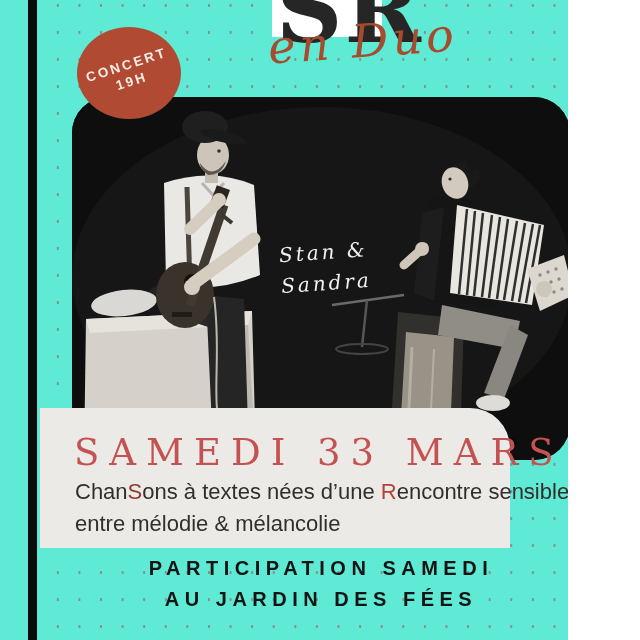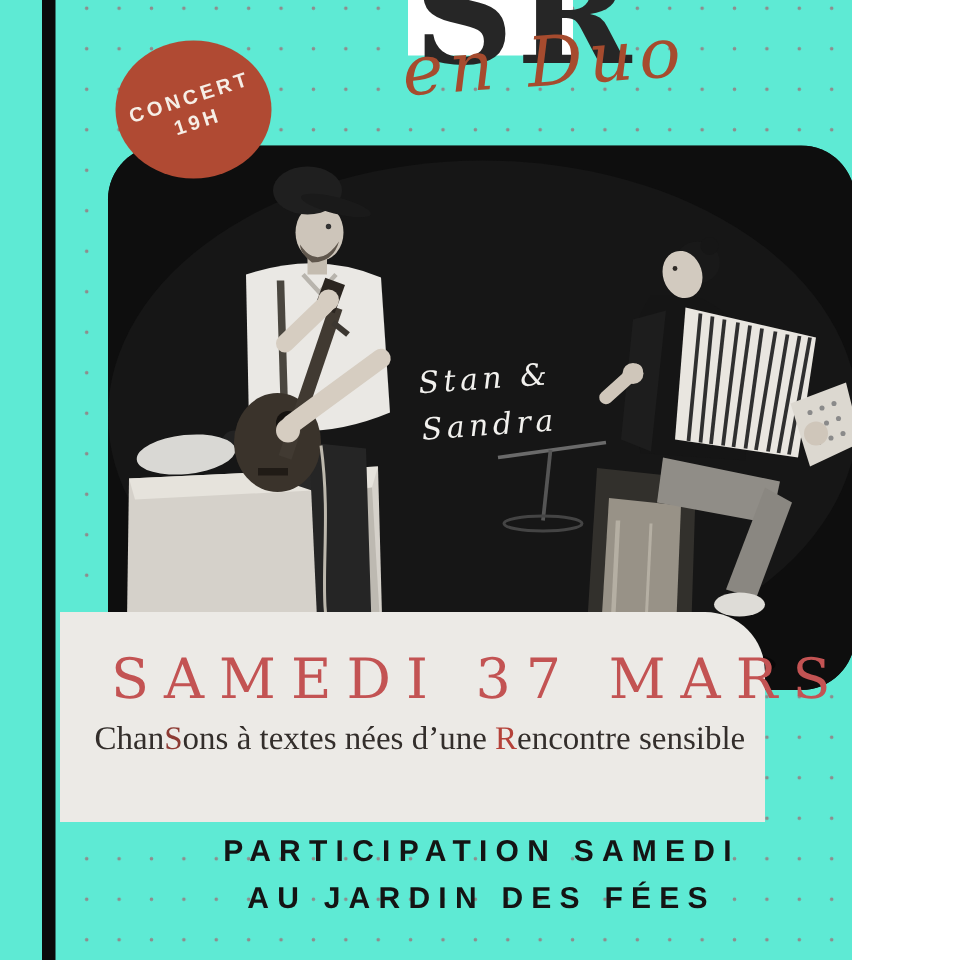--- a/index.html
+++ b/index.html
@@ -34,21 +34,21 @@
   .photo-box svg{position:absolute;left:0;top:0;}
   .photo-caption{position:absolute;left:208px;top:140px;color:#f2f1ee;font-family:"DejaVu Serif",serif;
     font-style:italic;font-size:20px;letter-spacing:3px;line-height:31px;transform:rotate(-4deg);}
 
   
   .panel{position:absolute;left:40px;top:408px;width:470px;height:140px;background:#eceae6;
     border-top-right-radius:40px;z-index:5;}
 
   .date-heading{position:absolute;left:74px;top:431px;z-index:7;font-family:"DejaVu Serif",serif;
     font-size:37px;letter-spacing:10px;color:#c35353;white-space:nowrap;}
-  .desc{position:absolute;left:63px;top:476px;z-index:7;font-family:Liberation Serif, serif;
+  .desc{position:absolute;left:75px;top:476px;z-index:7;font-family:Liberation Sans, sans-serif;
     font-size:22px;line-height:31.5px;color:#332e2b;white-space:nowrap;}
   .accent-s{color:#8d3a33;}
   .accent-r{color:#b5423a;}
 
   .footer{position:absolute;left:40px;top:553px;width:562px;z-index:7;text-align:center;
     font-weight:700;font-size:20px;letter-spacing:5.5px;line-height:30.5px;color:#141414;}
 </style>
 </head>
 <body>
 
@@ -179,23 +179,24 @@
       </g>
     </svg>
     <div class="photo-caption">
       <div>Stan &amp;</div>
       <div>Sandra</div>
     </div>
   </div>
 
   <div class="panel"></div>
 
-  <div class="date-heading">SAMEDI 37 MARS</div>
+  <div class="date-heading">SAMEDI 33 MARS</div>
 
   <div class="desc">
     <div><span>Chan</span><span class="accent-s">S</span><span>ons à textes nées d’une </span><span class="accent-r">R</span><span>encontre sensible</span></div>
+    <div>entre mélodie &amp; mélancolie</div>
   </div>
 
   <div class="footer">
     <div>PARTICIPATION SAMEDI</div>
     <div>AU JARDIN DES FÉES</div>
   </div>
 </div>
 
 </body></html>

